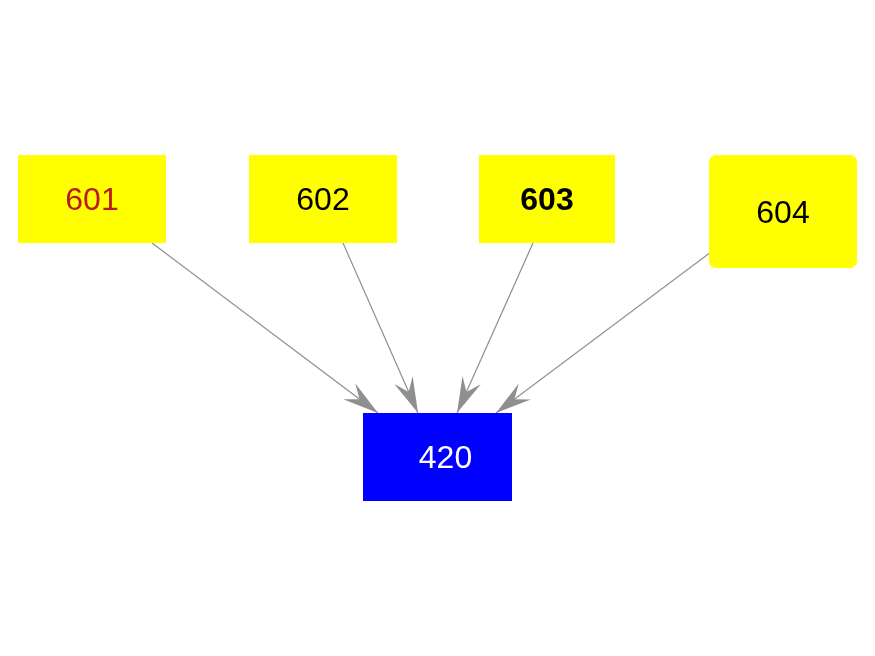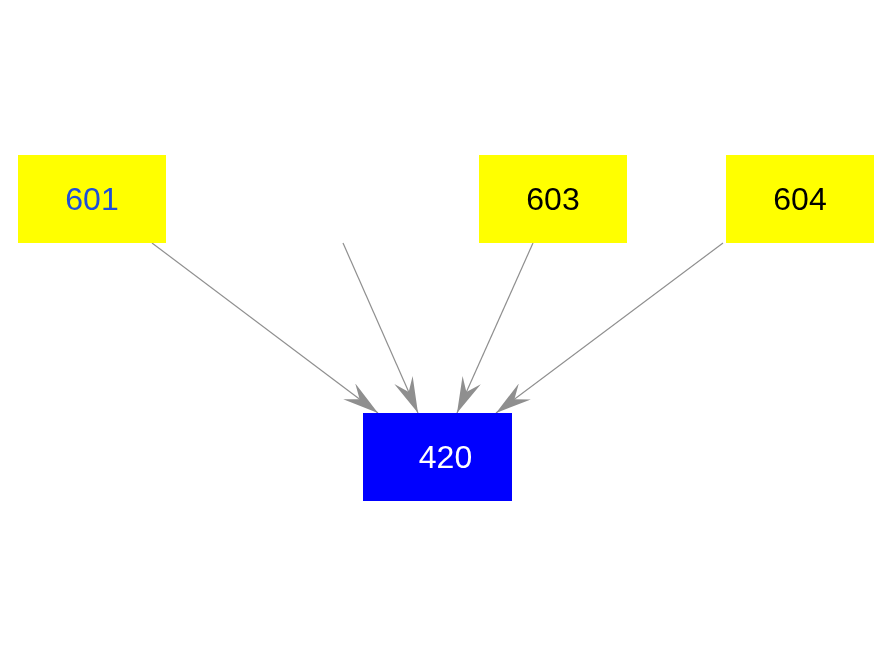--- a/index.html
+++ b/index.html
@@ -47,24 +47,27 @@
       </marker>
     </defs>
     <g id="edge-group">
         <line x1="152" y1="243" x2="378" y2="413" stroke="#8f8f8f" stroke-width="1.2" marker-end="url(#arrow-classic)"></line>
         <line x1="343" y1="243" x2="418" y2="413" stroke="#8f8f8f" stroke-width="1.2" marker-end="url(#arrow-classic)"></line>
         <line x1="533" y1="243" x2="457" y2="413" stroke="#8f8f8f" stroke-width="1.2" marker-end="url(#arrow-classic)"></line>
         <line x1="723" y1="243" x2="496" y2="413" stroke="#8f8f8f" stroke-width="1.2" marker-end="url(#arrow-classic)"></line>
       </g>
   </svg>
 <div class="node" style="left: 18px; top: 155px; width: 148px; height: 88px; background: rgb(255, 255, 0);">
-      <span class="node-label" style="color: #1d4ed8;">601</span>
+      <span class="node-label" style="color: #b91c1c;">601</span>
     </div>
-    <div class="node" style="left: 479px; top: 155px; width: 148px; height: 88px; background: rgb(255, 255, 0);">
+    <div class="node" style="left: 249px; top: 155px; width: 148px; height: 88px; background: rgb(255, 255, 0);">
+      <span class="node-label" style="color: rgb(0, 0, 0);">602</span>
+    </div>
+    <div class="node" style="left: 479px; top: 155px; width: 136px; height: 88px; background: rgb(255, 255, 0); font-weight: bold;">
       <span class="node-label" style="color: rgb(0, 0, 0);">603</span>
     </div>
-    <div class="node" style="left: 726px; top: 155px; width: 148px; height: 88px; background: rgb(255, 255, 0);">
+    <div class="node" style="left: 709px; top: 155px; width: 148px; height: 113px; background: rgb(255, 255, 0); border-radius: 7px;">
       <span class="node-label" style="color: rgb(0, 0, 0);">604</span>
     </div>
     <div class="node" style="left: 363px; top: 413px; width: 149px; height: 88px; background: rgb(0, 0, 255); padding-left: 16px;">
       <span class="node-label" style="color: rgb(255, 255, 255);">420</span>
     </div>
   </div>
 
 </body></html>

